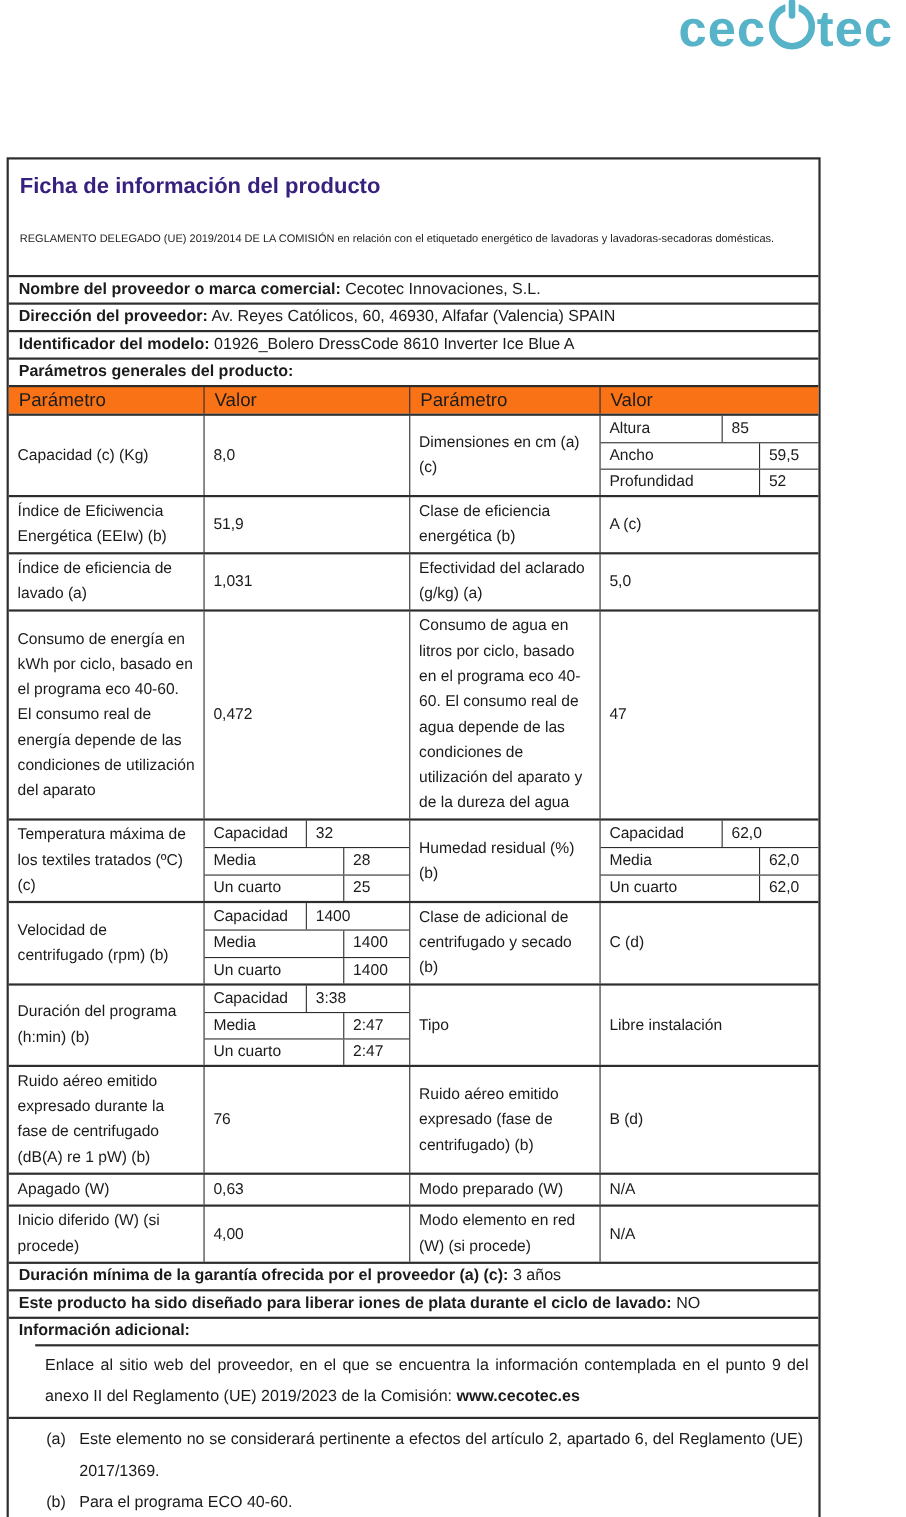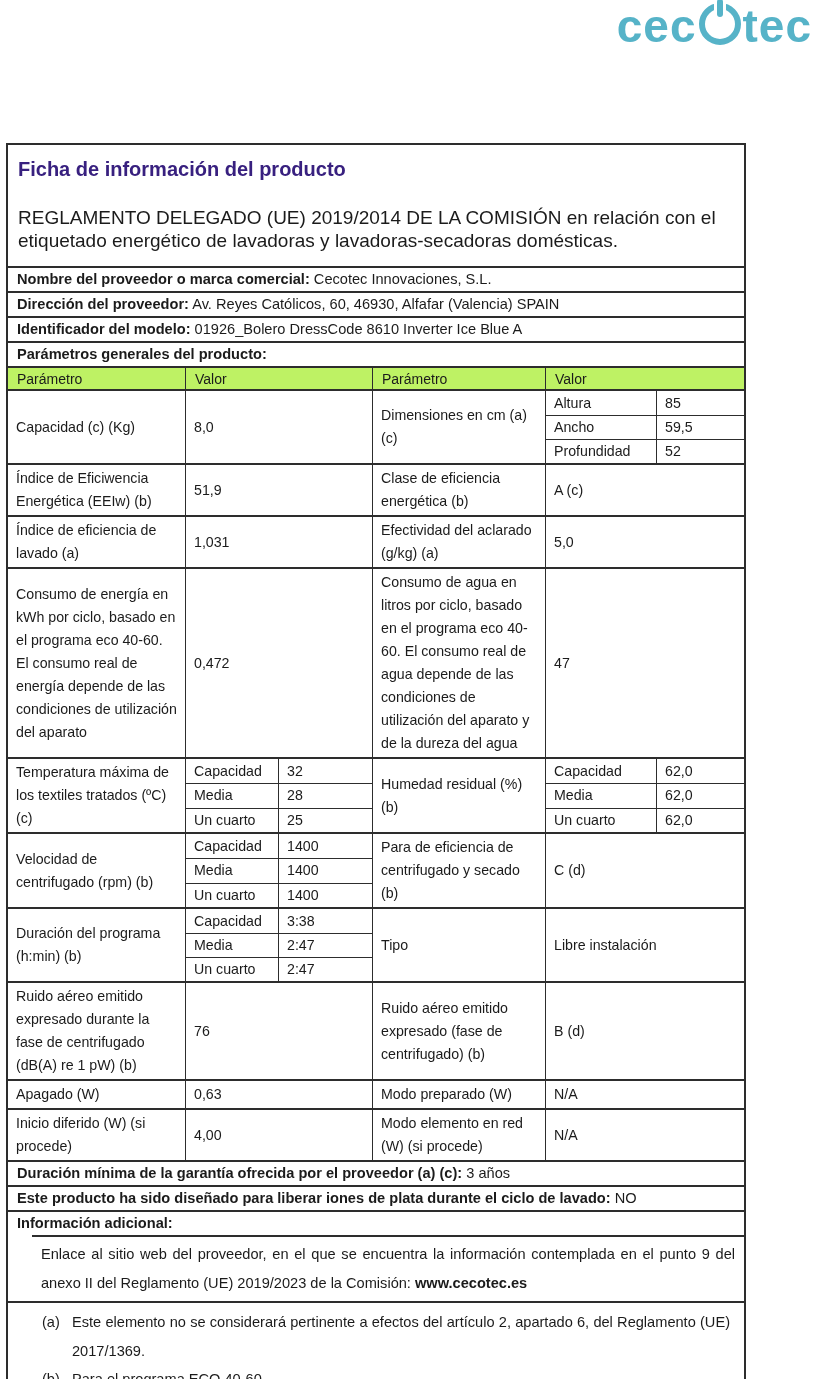--- a/index.html
+++ b/index.html
@@ -14,37 +14,37 @@
           transform:translateX(-50%);}
   .po-bar{position:absolute;width:6px;height:18px;background:#56b3c8;border-radius:3px;
           left:50%;top:-10px;transform:translateX(-50%);}
   
   .sheet{position:absolute;left:6px;top:143px;width:740px;border:2px solid #2d2d2d;
          box-sizing:border-box;background:#fff;}
   .row{border-top:2px solid #2d2d2d;box-sizing:border-box;}
   .row:first-child{border-top:none;}
   .titleblock{padding:13px 10px 14px;min-height:105px;box-sizing:border-box;}
   .titleblock h1{margin:0 0 25px;font-size:20px;font-weight:bold;color:#38207f;}
-  .titleblock p{margin:0;font-size:19px;line-height:23px;}
+  .titleblock p{margin:0;font-size:10px;line-height:23px;}
   .lrow{padding:2px 9px;min-height:24px;font-size:14.6px;line-height:19px;
         box-sizing:border-box;display:block;}
   .lrow b{font-weight:bold;}
   
-  .phead{display:grid;grid-template-columns:177px 187px 173px 1fr;background:#bef264;
-         font-size:14px;min-height:23px;}
+  .phead{display:grid;grid-template-columns:177px 187px 173px 1fr;background:#f97316;
+         font-size:17px;min-height:23px;}
   .phead>div{padding:2px 9px;border-left:1.5px solid #2d2d2d;display:flex;align-items:center;box-sizing:border-box;}
   .phead>div:first-child{border-left:none;}
   .prow{display:grid;grid-template-columns:177px 187px 173px 1fr;box-sizing:border-box;}
   .c{border-left:1.5px solid #2d2d2d;padding:2px 8px;display:flex;align-items:center;
      font-size:14.2px;line-height:23px;box-sizing:border-box;}
   .prow .c:first-child{border-left:none;}
   .sub{padding:0;display:grid;grid-template-rows:1fr 1fr 1fr;align-items:stretch;}
   .srow{display:grid;grid-template-columns:92px 1fr;box-sizing:border-box;}
   .sub4 .srow{grid-template-columns:110px 1fr;}
-  .srow + .srow{border-top:1.5px solid #2d2d2d;}
+  .srow + .srow{border-top:1.5px solid #2d2d2d;gap:34px;}
   .srow>div{padding:0 8px;display:flex;align-items:center;box-sizing:border-box;}
   .srow>div:last-child{border-left:1.5px solid #2d2d2d;}
   
   .linkrow{padding:3px 9px;font-size:14.6px;line-height:29px;text-align:justify;margin-left:24px;}
   .footnotes{padding:5px 14px 8px 34px;font-size:14.6px;}
   .fnote{display:grid;grid-template-columns:30px 1fr;column-gap:0;}
   .fnote .k{line-height:28.5px;}
   .fnote .t{line-height:28.5px;text-align:justify;}
 </style>
 </head>
@@ -205,21 +205,21 @@
       <div class="srow">
           <div>Media</div>
           <div>1400</div>
         </div>
       <div class="srow">
           <div>Un cuarto</div>
           <div>1400</div>
         </div>
     </div>
     <div class="c">
-        <span>Para de eficiencia de centrifugado y secado (b)</span>
+        <span>Clase de adicional de centrifugado y secado (b)</span>
       </div>
     <div class="c">
         <span>C (d)</span>
       </div>
   </div>
 
   <div class="row prow" style="min-height:72px">
     <div class="c">
         <span>Duración del programa (h:min) (b)</span>
       </div>

